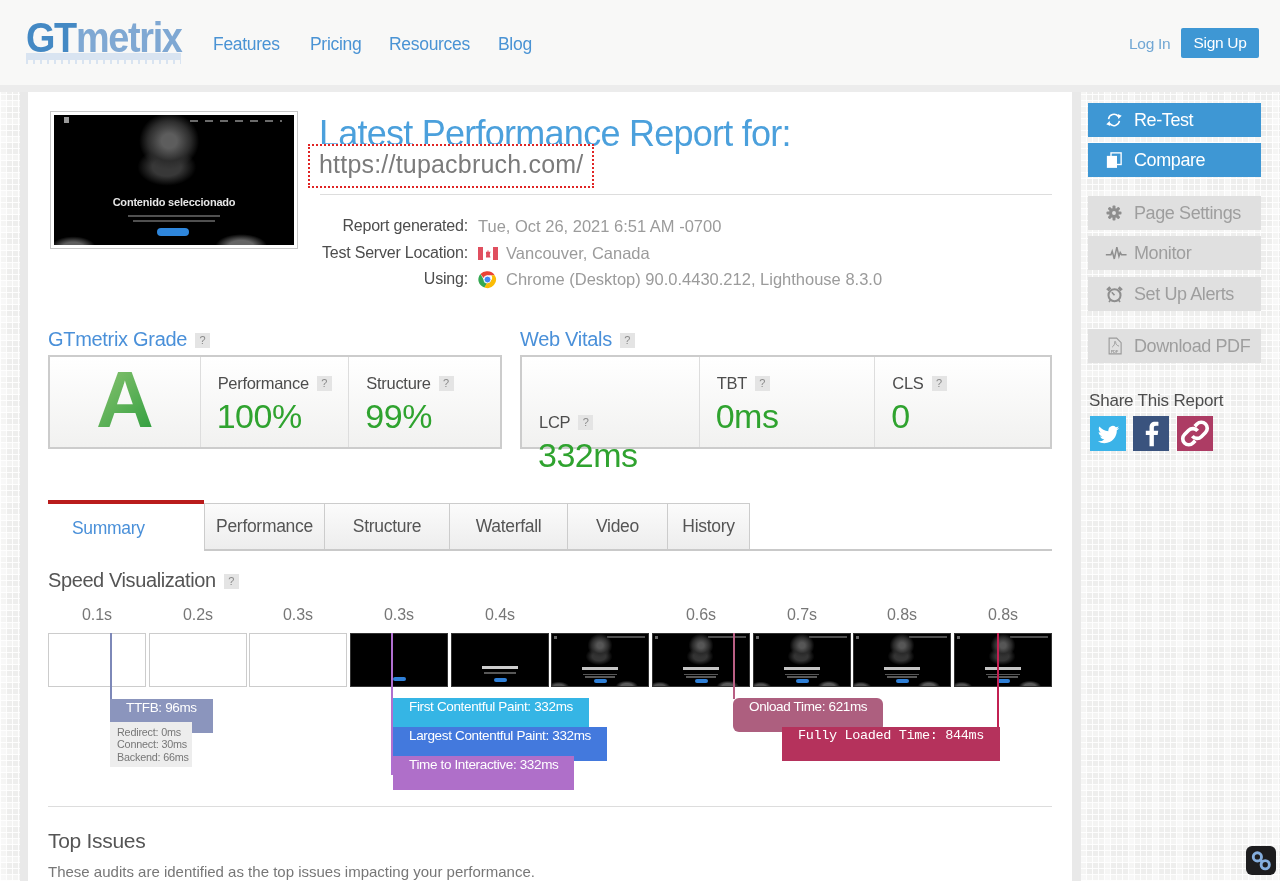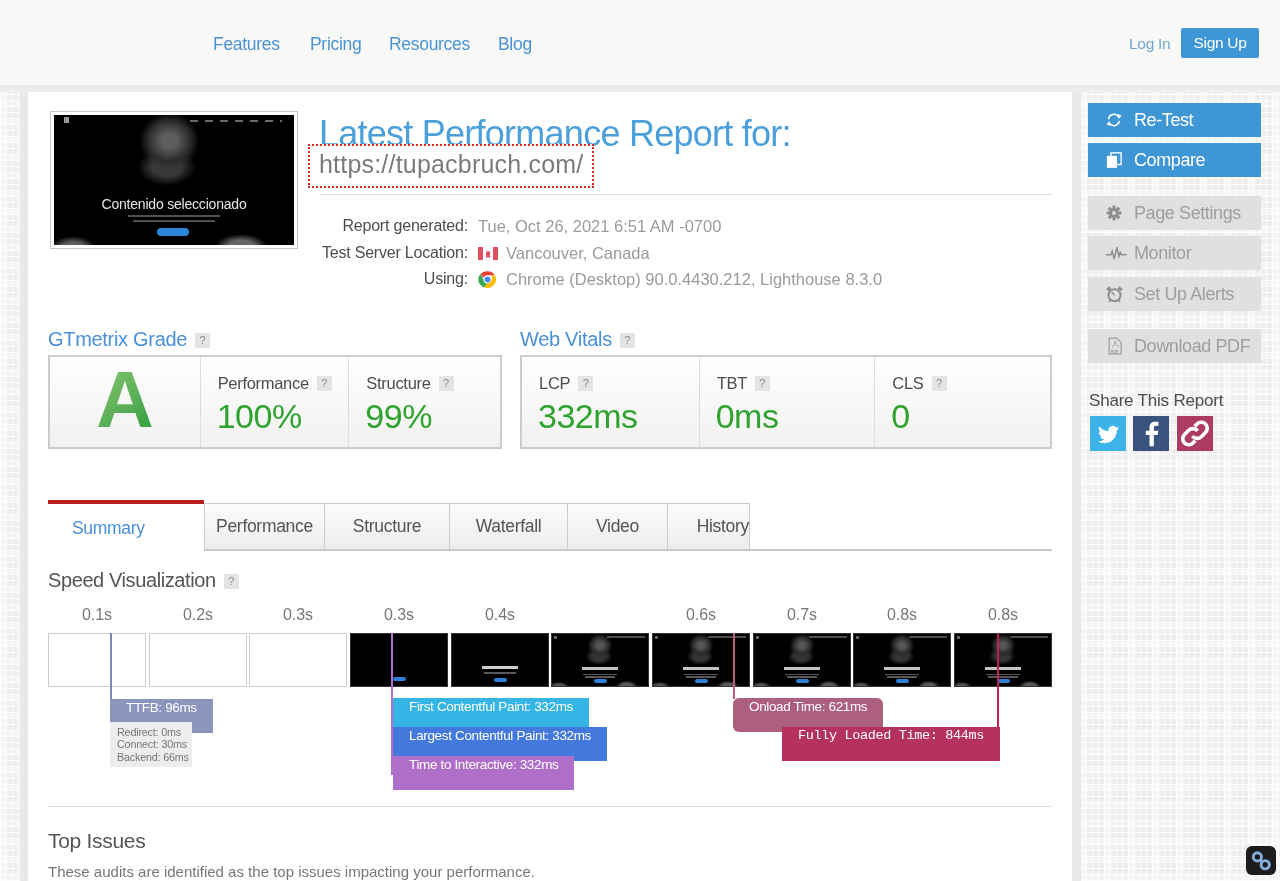--- a/index.html
+++ b/index.html
@@ -143,41 +143,46 @@
   position:absolute; left:1246px; top:846px; width:30px; height:29px;
   background:#1d1d1f; border-radius:6px; z-index:30;
 }
 
 .f-btn { position:absolute; background:#2f80d8; border-radius:3px; }
 </style>
 </head>
 <body>
 
 <div id="header">
+  <div id="logo">
+    <div class="txt"><span class="gt">GT</span><span class="metrix">metrix</span></div>
+    <div class="ruler"></div>
+    <div class="teeth"></div>
+  </div>
   <div class="nav">
     <a id="nav-features">Features</a>
     <a id="nav-pricing">Pricing</a>
     <a id="nav-resources">Resources</a>
     <a id="nav-blog">Blog</a>
   </div>
   <div id="login">Log In</div>
   <div id="signup">Sign Up</div>
 </div>
 
 <div id="strip-l"></div>
 <div id="strip-r"></div>
 <div id="hdr-band"></div>
 <div id="card">
 
   <div id="thumb">
       <div class="site" id="mainsite">
   <div style="position:absolute;left:10px;top:2px;width:5px;height:6px;background:#999;"></div>
   <div style="position:absolute;right:12px;top:5px;width:92px;height:2px;background:repeating-linear-gradient(90deg,#6a6a6a 0 8px, transparent 8px 15px);"></div>
   <div style="position:absolute;left:0;top:0;width:100%;height:100%;background:radial-gradient(ellipse 16% 28% at 48% 20%, #5d5d5d 0 20%, #2c2c2c 55%, transparent 78%),radial-gradient(ellipse 17% 20% at 47% 40%, #383838 0 35%, transparent 72%),radial-gradient(ellipse 13% 12% at 8% 102%, #5e5e5e 0 35%, transparent 72%),radial-gradient(ellipse 15% 13% at 78% 101%, #666 0 35%, transparent 72%);"></div>
-  <div style="position:absolute;left:0;top:81px;width:100%;text-align:center;color:#e6e6e6;font-size:14px;font-weight:normal;letter-spacing:-0.2px;">Contenido seleccionado</div>
+  <div style="position:absolute;left:0;top:81px;width:100%;text-align:center;color:#e6e6e6;font-size:11px;font-weight:bold;letter-spacing:-0.2px;">Contenido seleccionado</div>
   <div style="position:absolute;left:31%;top:100px;width:38%;height:1.5px;background:#505050;"></div>
   <div style="position:absolute;left:33%;top:105px;width:34%;height:1.5px;background:#505050;"></div>
   <div class="f-btn" style="left:103px;top:113px;width:32px;height:8px;border-radius:4px;background:#2e86dc;"></div>
 </div>
     </div>
   <div id="title">Latest Performance Report for:</div>
   <div id="titleline"></div>
   <div id="urlbox">https://tupacbruch.com/</div>
 
   <div class="drow" style="top:132px;">
@@ -209,42 +214,42 @@
     <div class="mcol" style="width:150px;">
         <div class="mlabel">Performance<span class="qbox">?</span></div>
         <div class="mvalue">100%</div>
       </div>
     <div class="mcol" style="width:153px;">
         <div class="mlabel">Structure<span class="qbox">?</span></div>
         <div class="mvalue">99%</div>
       </div>
   </div>
   <div class="mbox" style="left:492px; width:532px;">
-    <div class="mcol" style="width:178px;">
+    <div class="mcol" style="width:178px;margin-top:39px;">
         <div class="mlabel">LCP<span class="qbox">?</span></div>
         <div class="mvalue">332ms</div>
       </div>
     <div class="mcol" style="width:177px;">
         <div class="mlabel">TBT<span class="qbox">?</span></div>
         <div class="mvalue">0ms</div>
       </div>
     <div class="mcol" style="width:177px;">
         <div class="mlabel">CLS<span class="qbox">?</span></div>
         <div class="mvalue">0</div>
       </div>
   </div>
 
   <div id="tabs">
     <div class="underline"></div>
     <div class="tab active" style="left:0px; width:156px;">Summary</div>
     <div class="tab first" style="left:156px; width:121px;">Performance</div>
     <div class="tab" style="left:277px; width:125px;">Structure</div>
     <div class="tab" style="left:402px; width:118px;">Waterfall</div>
     <div class="tab" style="left:520px; width:100px;">Video</div>
-    <div class="tab" style="left:620px; width:82px;text-align:right;">History</div>
+    <div class="tab" style="left:620px; width:82px;">History</div>
   </div>
 
   <div id="speedviz-h">Speed Visualization<span class="qbox">?</span></div>
 
   <div id="filmstrip">
       <div class="ts" style="left:20px;">0.1s</div>
       <div class="frame" style="left:20px;"></div>
       <div class="ts" style="left:121px;">0.2s</div>
       <div class="frame" style="left:121px;"></div>
       <div class="ts" style="left:221px;">0.3s</div>

